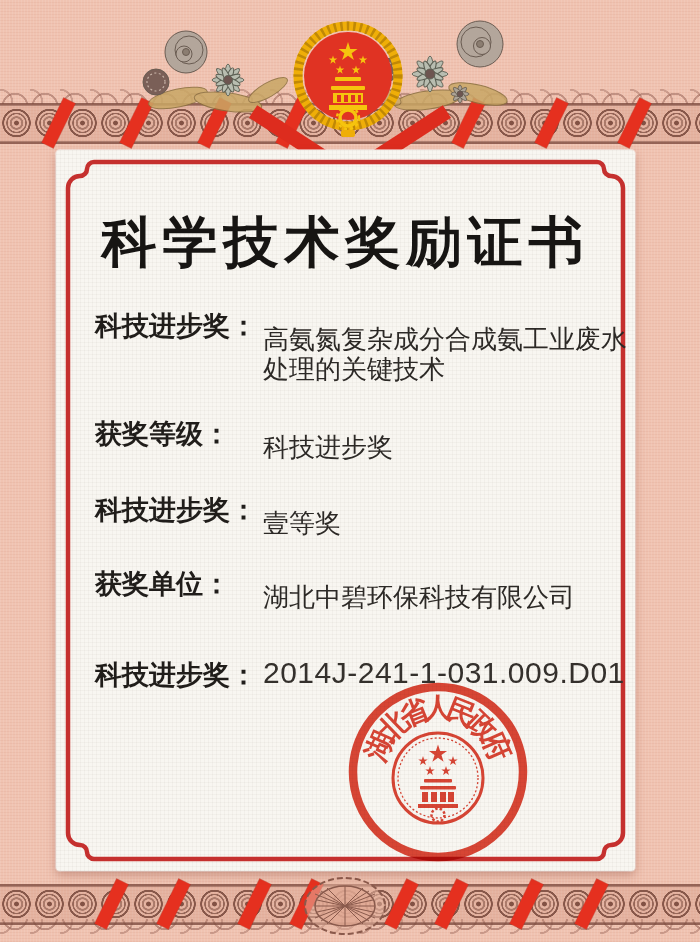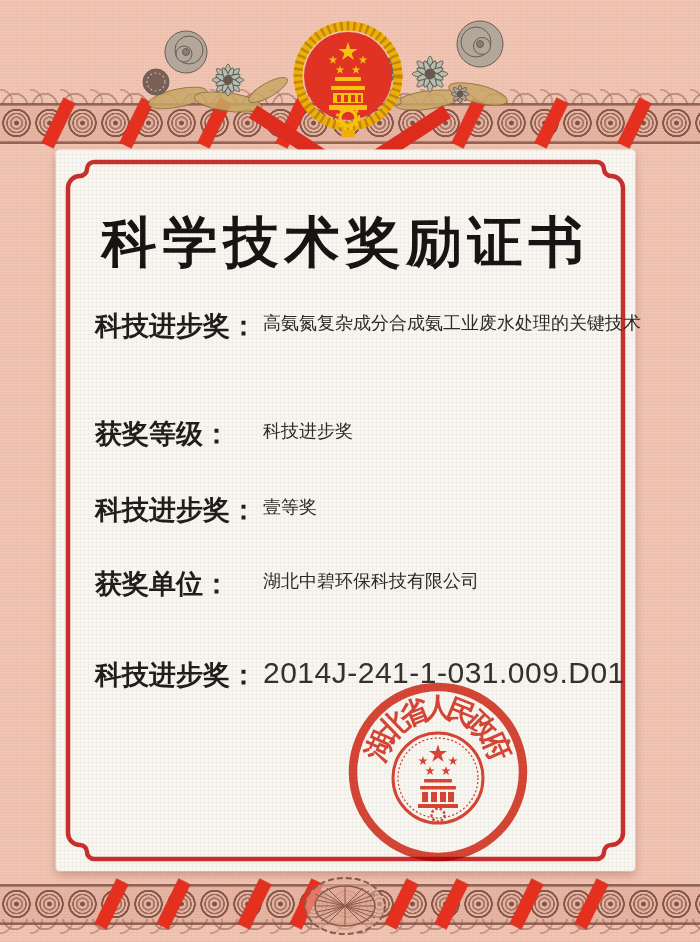--- a/index.html
+++ b/index.html
@@ -60,22 +60,22 @@
     box-shadow:0 4px 10px rgba(130,60,45,.35), 0 0 0 1px rgba(255,255,255,.55);text-decoration:underline; }
   .frame { position:absolute; left:0; top:0; }
 
   .title { position:absolute; left:0; top:56px; width:100%; text-align:center;
     font-family:"Liberation Serif", serif; font-weight:700; font-size:55px;
     letter-spacing:6px; color:#171513; margin:0; white-space:nowrap; }
 
   .row { position:absolute; left:39px; width:505px; }
   .row .label { position:absolute; left:0; top:0; font-size:27px; font-weight:700;
     color:#201d1a; white-space:nowrap; }
-  .row .value { position:absolute; left:168px; top:0; width:378px;
-    font-size:18px; line-height:30px; color:#2c2926; }
+  .row .value { position:absolute; left:168px; top:16px; width:378px;
+    font-size:26px; line-height:30px; color:#2c2926; }
   .row-1 { top:158px; } .row-2 { top:266px; } .row-3 { top:342px; }
   .row-4 { top:416px; } .row-5 { top:507px; }
   .row-5 .value { font-size:30px; letter-spacing:.5px; color:#34302c; top:1px; width:420px; }
 
   
   .seal { position:absolute; left:342px; top:676px; z-index:6;
     mix-blend-mode:multiply; opacity:.92; }
   .seal text { font-family:"Liberation Serif", serif; font-weight:700; }
   .seal-date { position:absolute; left:350px; top:771px; width:240px; z-index:8;
     font-size:26px; font-weight:700; letter-spacing:2px; color:#ce3322;

